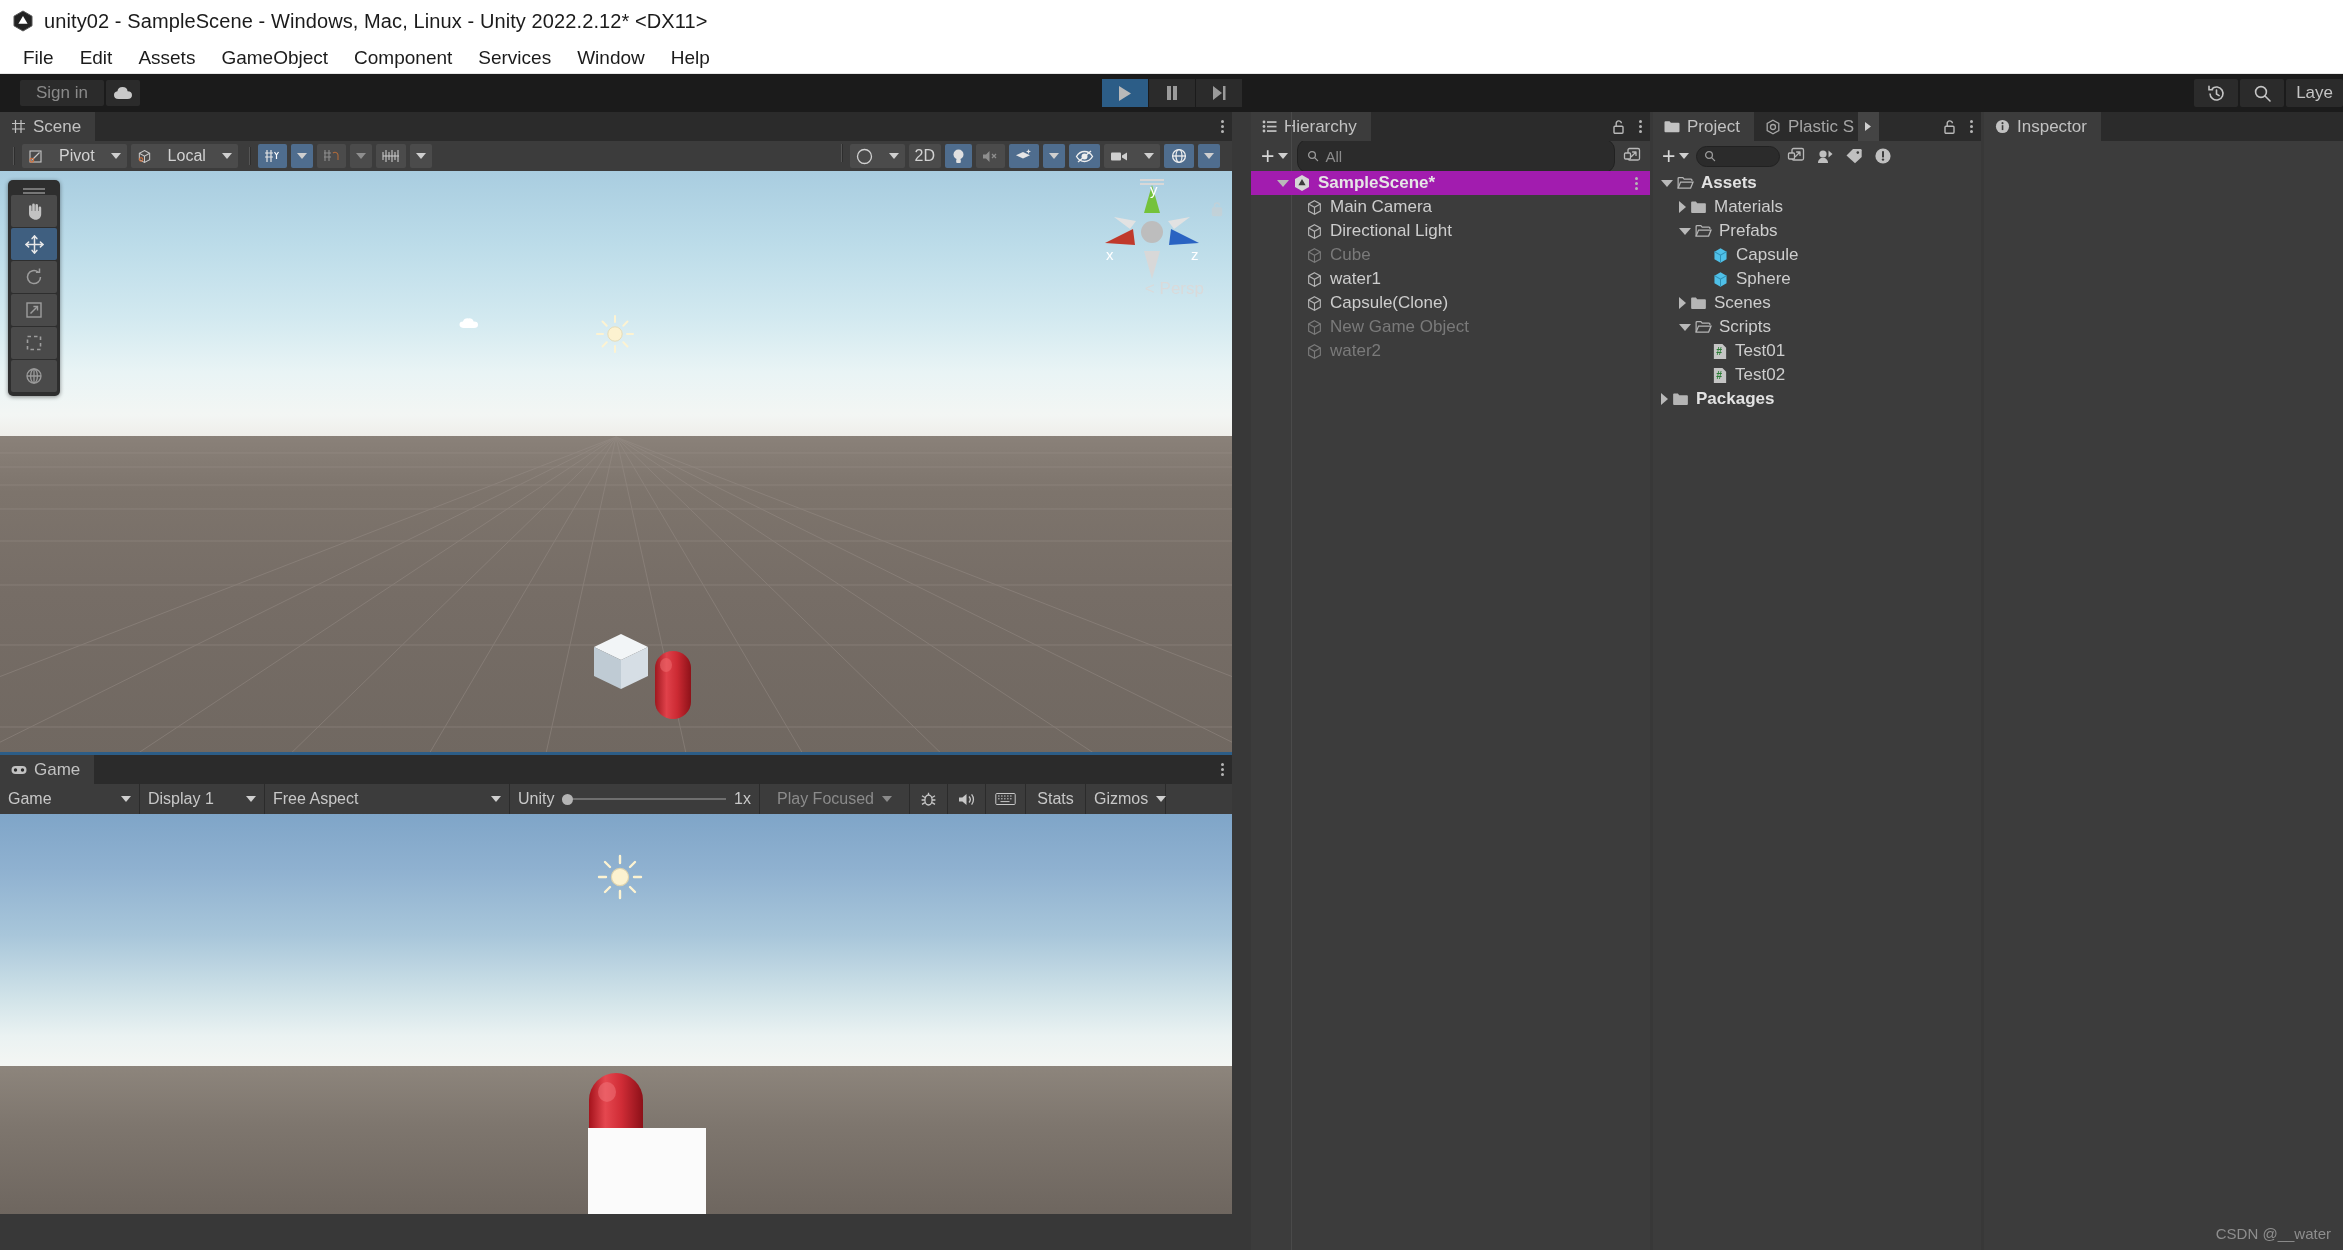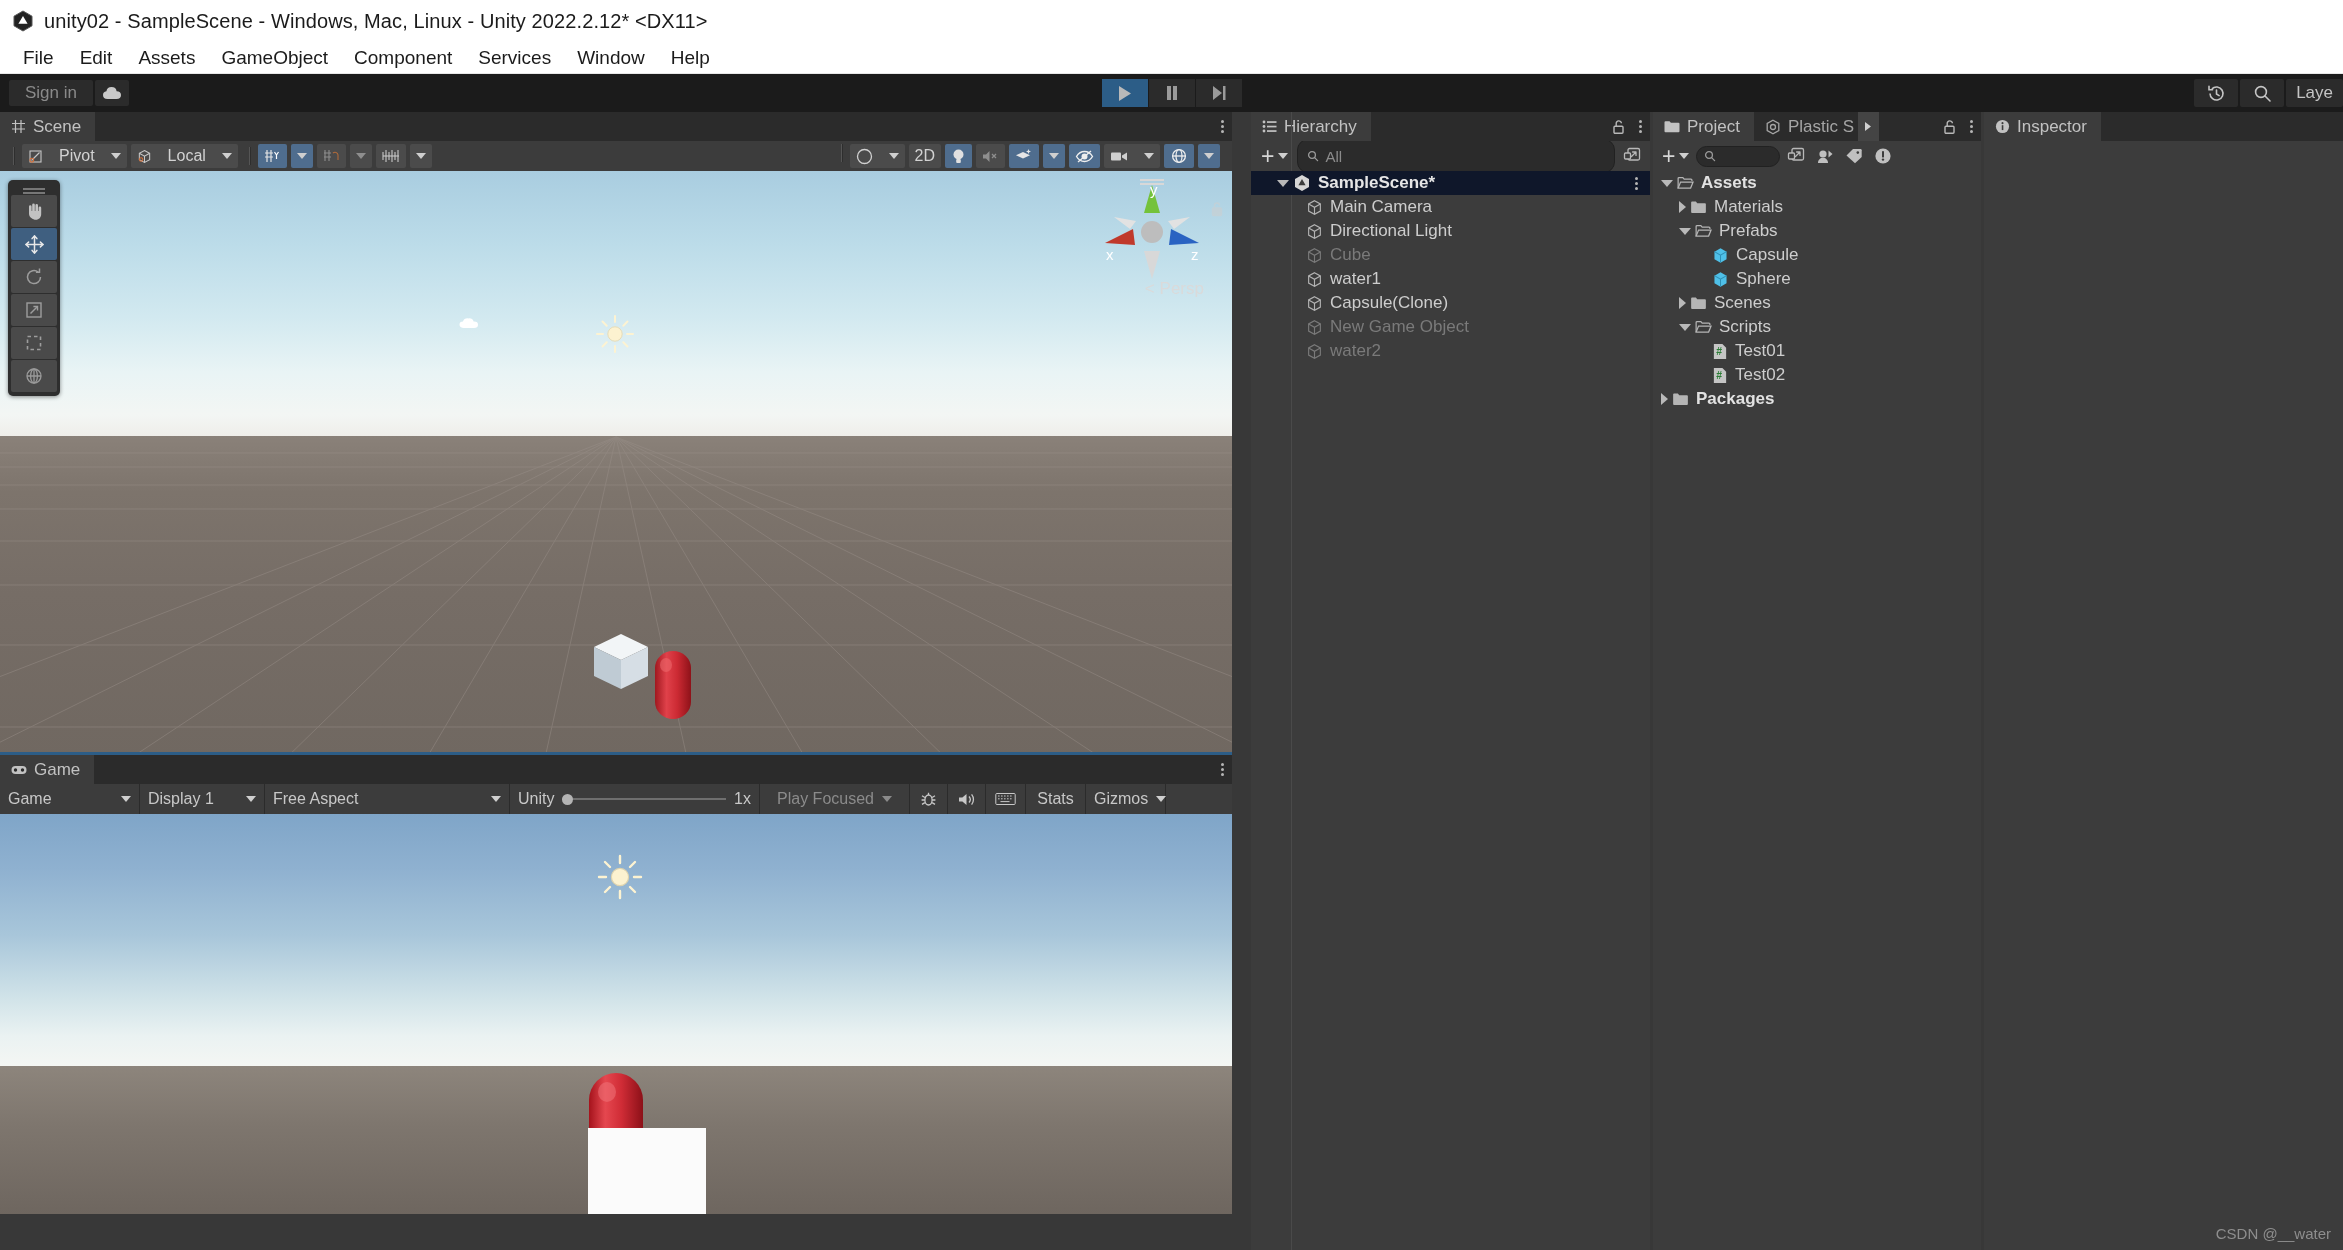--- a/index.html
+++ b/index.html
@@ -41,20 +41,21 @@
     height: 38px; background: #1b1b1b;
     display: flex; align-items: center;
     position: relative;
   }
   .tb-left { display: flex; align-items: center; gap: 2px; padding-left: 9px; }
   .signin-btn {
     height: 26px; padding: 0 16px;
     background: #2b2b2b; color: #8a8a8a;
     font-size: 17px; display: flex; align-items: center;
     border-radius: 2px;
+    margin-left: 11px;
   }
   .cloud-btn {
     height: 26px; width: 34px; background: #2b2b2b;
     display: flex; align-items: center; justify-content: center;
     border-radius: 2px;
   }
   .tb-center {
     position: absolute; left: 50%; transform: translateX(-50%);
     display: flex; align-items: center; gap: 1px;
   }
@@ -217,21 +218,21 @@
     border: 1px solid #212121; border-radius: 11px;
     display: flex; align-items: center; gap: 6px; padding: 16px 9px;
     color: #8b8b8b; font-size: 15px;
   }
   .sq-btn { width: 26px; height: 22px; display:flex; align-items:center; justify-content:center; }
   .h-list { background: #3c3c3c; height: calc(100% - 59px); padding-top: 0; }
   .h-row {
     height: 24px; display: flex; align-items: center;
     font-size: 17px; color: #cdcdcd; position: relative;
   }
-  .h-row.scene-root { background: #0f172a; font-weight: bold; color: #e6e6e6; }
+  .h-row.scene-root { background: #a21caf; font-weight: bold; color: #e6e6e6; }
   .h-row.disabled { color: #7a7a7a; }
   .tri {
     width: 0; height: 0; border-left: 6px solid transparent;
     border-right: 6px solid transparent; border-top: 7px solid #b9b9b9;
     margin-right: 4px;
   }
   .tri.right {
     border-top: 6px solid transparent; border-bottom: 6px solid transparent;
     border-left: 7px solid #b9b9b9; border-right: none;
   }

